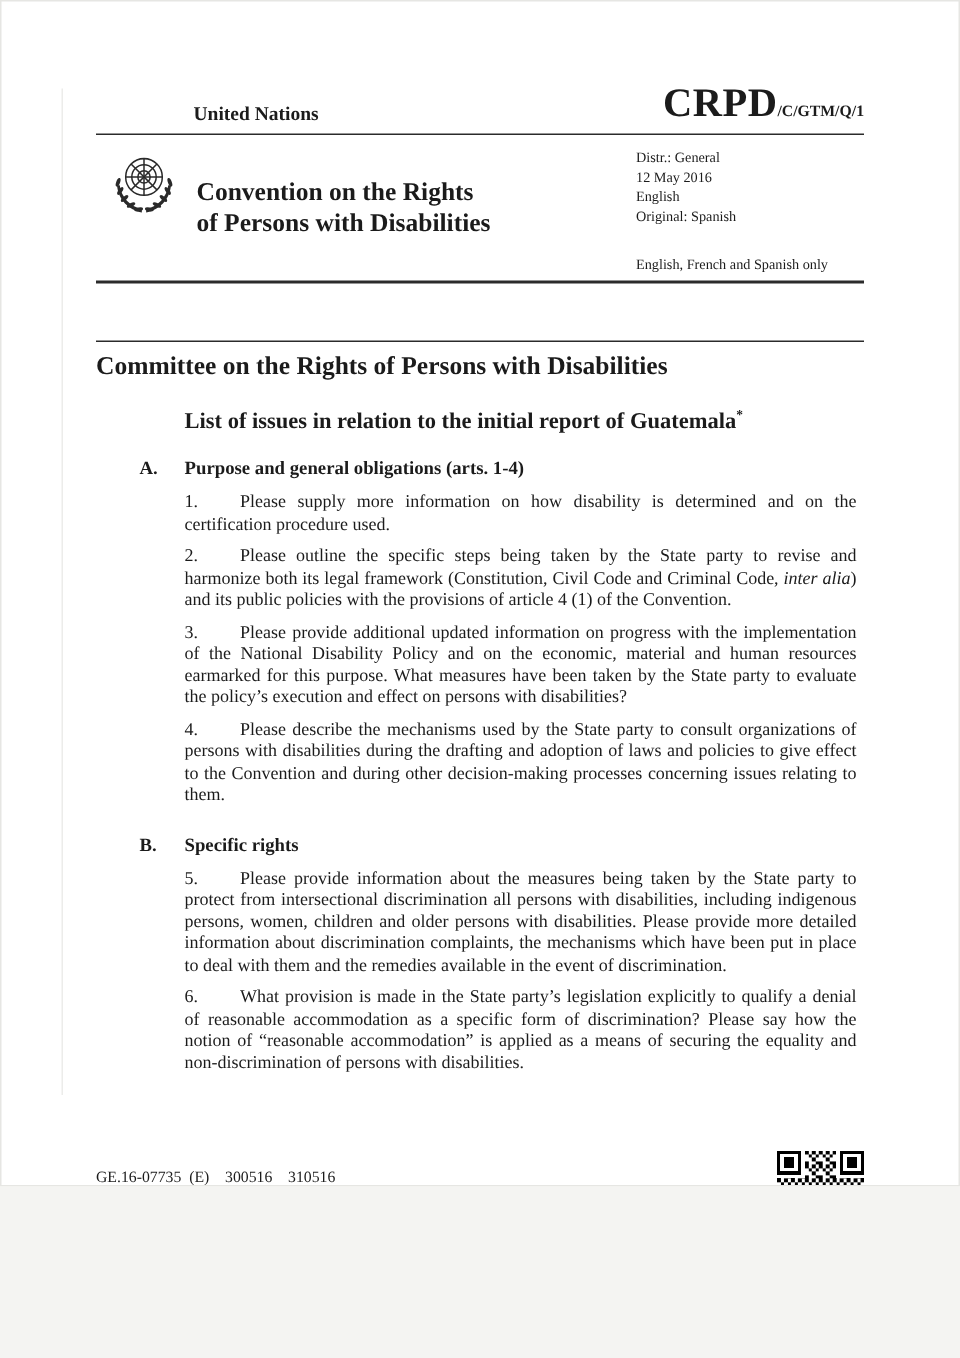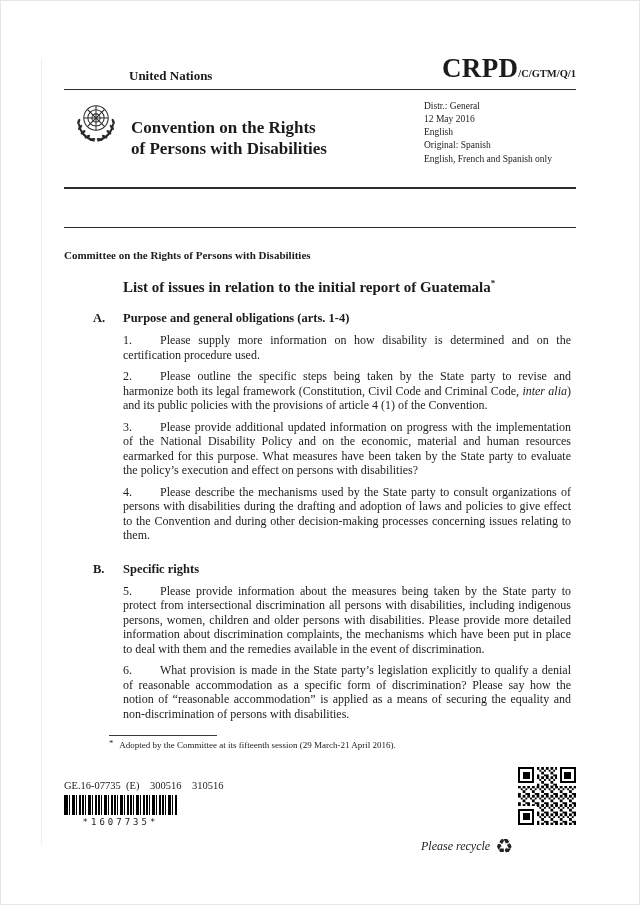--- a/index.html
+++ b/index.html
@@ -1,42 +1,42 @@
 <!DOCTYPE html>
 <html><head>
 <meta charset="utf-8">
 <style>
   * { margin:0; padding:0; box-sizing:border-box; }
   html,body { background:#f4f4f2; }
   .page {
-    position:relative; width:640px; height:905px; margin:0 auto;
+    position:relative; width:640px; height:791px; margin:0 auto;
     background:#fff; color:#1b1b1b;
     font-family:"Liberation Serif","DejaVu Serif",serif;
     overflow:hidden; border:1px solid #e6e6e3;
   }
   .scan-edge { position:absolute; left:40px; top:58px; bottom:60px; width:1px; background:#ececea; }
   .inner { margin:0 63px; }
 
   
   .masthead { display:flex; justify-content:space-between; align-items:flex-end; padding:52px 0 5px 65px; }
   .org { font-weight:bold; font-size:13px; }
   .symbol { font-weight:bold; white-space:nowrap; }
   .symbol .big { font-size:27px; letter-spacing:.3px; }
   .symbol .small { font-size:10.5px; font-weight:bold; }
   .rule { border-top:1px solid #2b2b2b; height:0; }
   .rule.thick { border-top-width:2px; }
 
   .header-block { display:flex; align-items:flex-start; padding-top:9px; height:97px; }
   .emblem { width:46px; height:46px; margin-left:9px; margin-top:1px; flex:0 0 auto; }
   .conv-title { font-weight:bold; font-size:17px; line-height:21px; margin-left:12px; margin-top:18px; }
   .distr { margin-left:auto; width:152px; font-size:9.5px; line-height:13px; margin-top:1px; }
-  .distr .gapline { margin-top:1px; }
+  .distr .gapline { margin-top:19px; }
   .gap38 { height:38px; }
 
-  .committee { margin-top:21px; font-weight:bold; font-size:11px; }
+  .committee { margin-top:6px; font-weight:bold; font-size:17px; }
 
   .doc-title { margin:17px 0 0 59px; font-size:15px; font-weight:bold; }
   .doc-title sup { font-size:9px; }
 
   .sec-head { display:flex; margin:15px 0 0 29px; font-size:12.5px; font-weight:bold; }
   .sec-head.b { margin-top:19px; }
   .sec-label { width:30px; flex:0 0 auto; }
   .sub-head { margin:11px 0 0 59px; font-size:11px; font-weight:bold; }
   .para { margin:7px 0 0 59px; width:448px; font-size:12px; line-height:14.5px; text-align:justify; }
   .pnum { display:inline-block; width:37px; }
@@ -139,24 +139,20 @@
 
     <div class="sec-head b">
       <span class="sec-label">B.</span>
       <span>Specific rights</span>
     </div>
 
     <p class="para"><span class="pnum">5.</span><span>Please provide information about the measures being taken by the State party to protect from intersectional discrimination all persons with disabilities, including indigenous persons, women, children and older persons with disabilities. Please provide more detailed information about discrimination complaints, the mechanisms which have been put in place to deal with them and the remedies available in the event of discrimination.</span></p>
 
     <p class="para"><span class="pnum">6.</span><span>What provision is made in the State party’s legislation explicitly to qualify a denial of reasonable accommodation as a specific form of discrimination? Please say how the notion of “reasonable accommodation” is applied as a means of securing the equality and non-discrimination of persons with disabilities.</span></p>
 
-    <div class="footnote">
-      <div class="fn-rule"></div>
-      <span class="fn-marker">*</span><span class="fn-text">Adopted by the Committee at its fifteenth session (29 March-21 April 2016).</span>
-    </div>
   </div>
 
   <div class="ge">GE.16-07735  (E)    300516    310516</div>
   <div class="barcode"></div>
   <div class="barcode-text">*1607735*</div>
 
   <div class="recycle">
     <span>Please recycle</span>
     <span class="recycle-icon">♻</span>
   </div>

